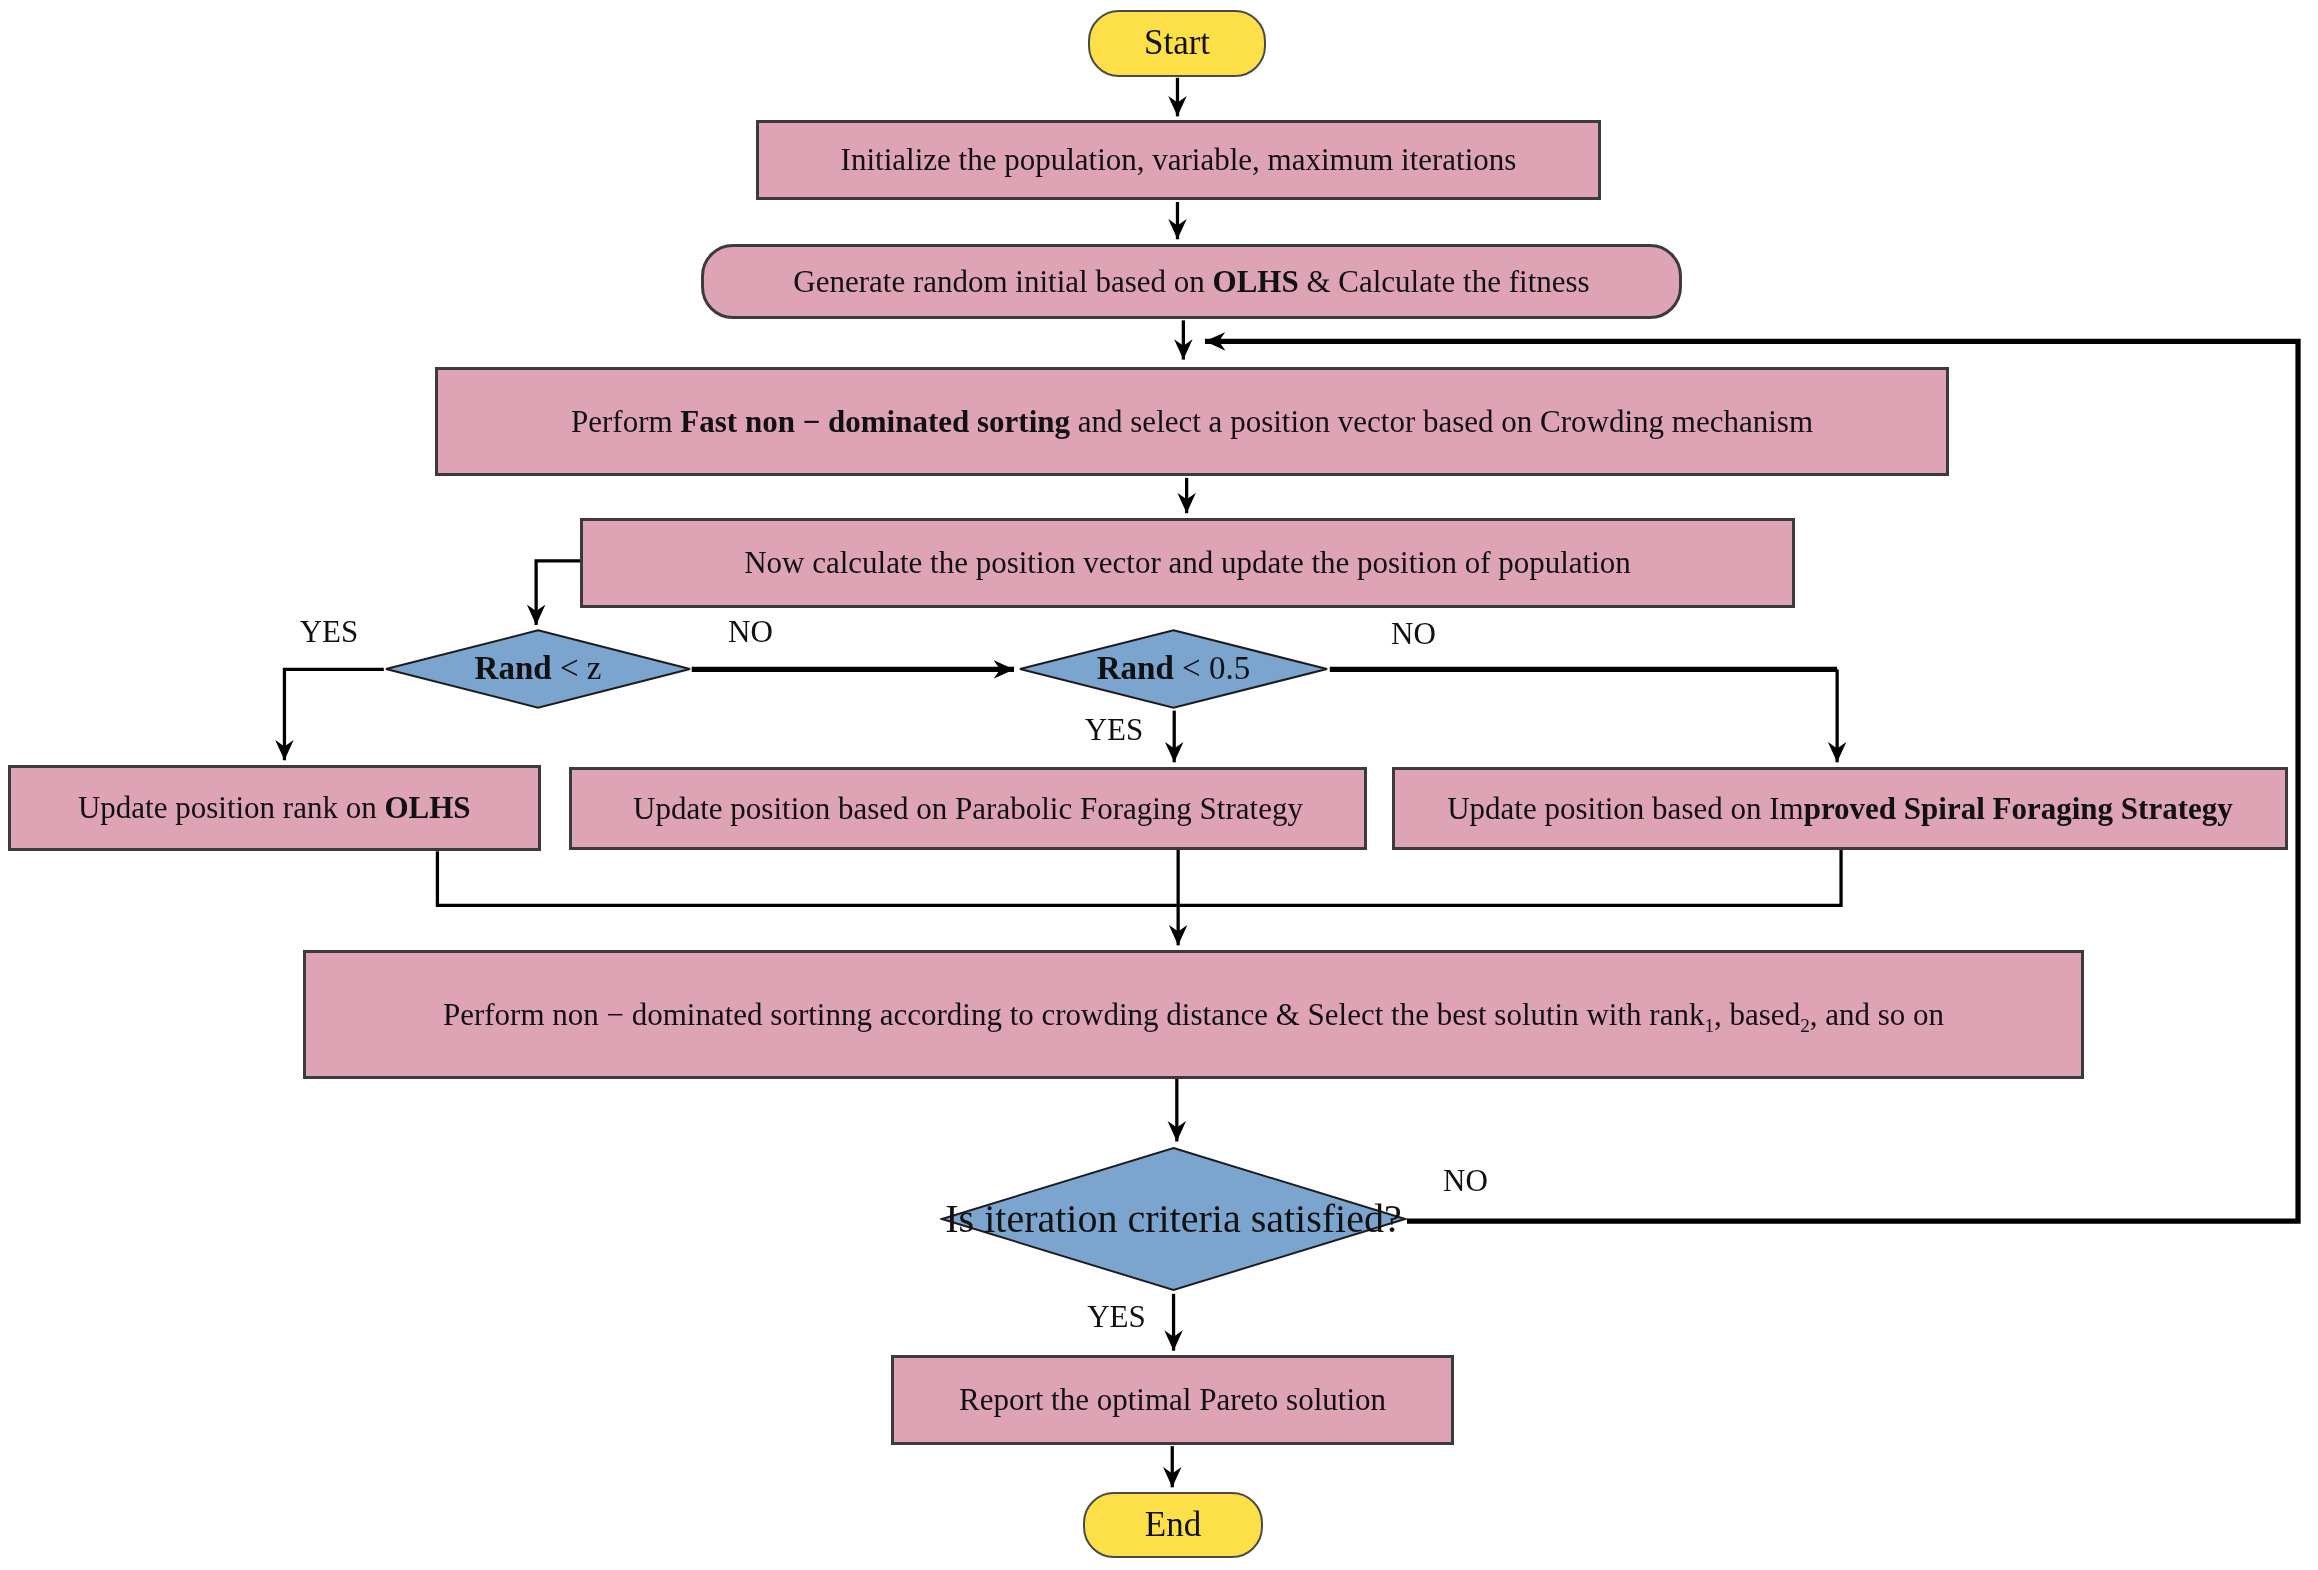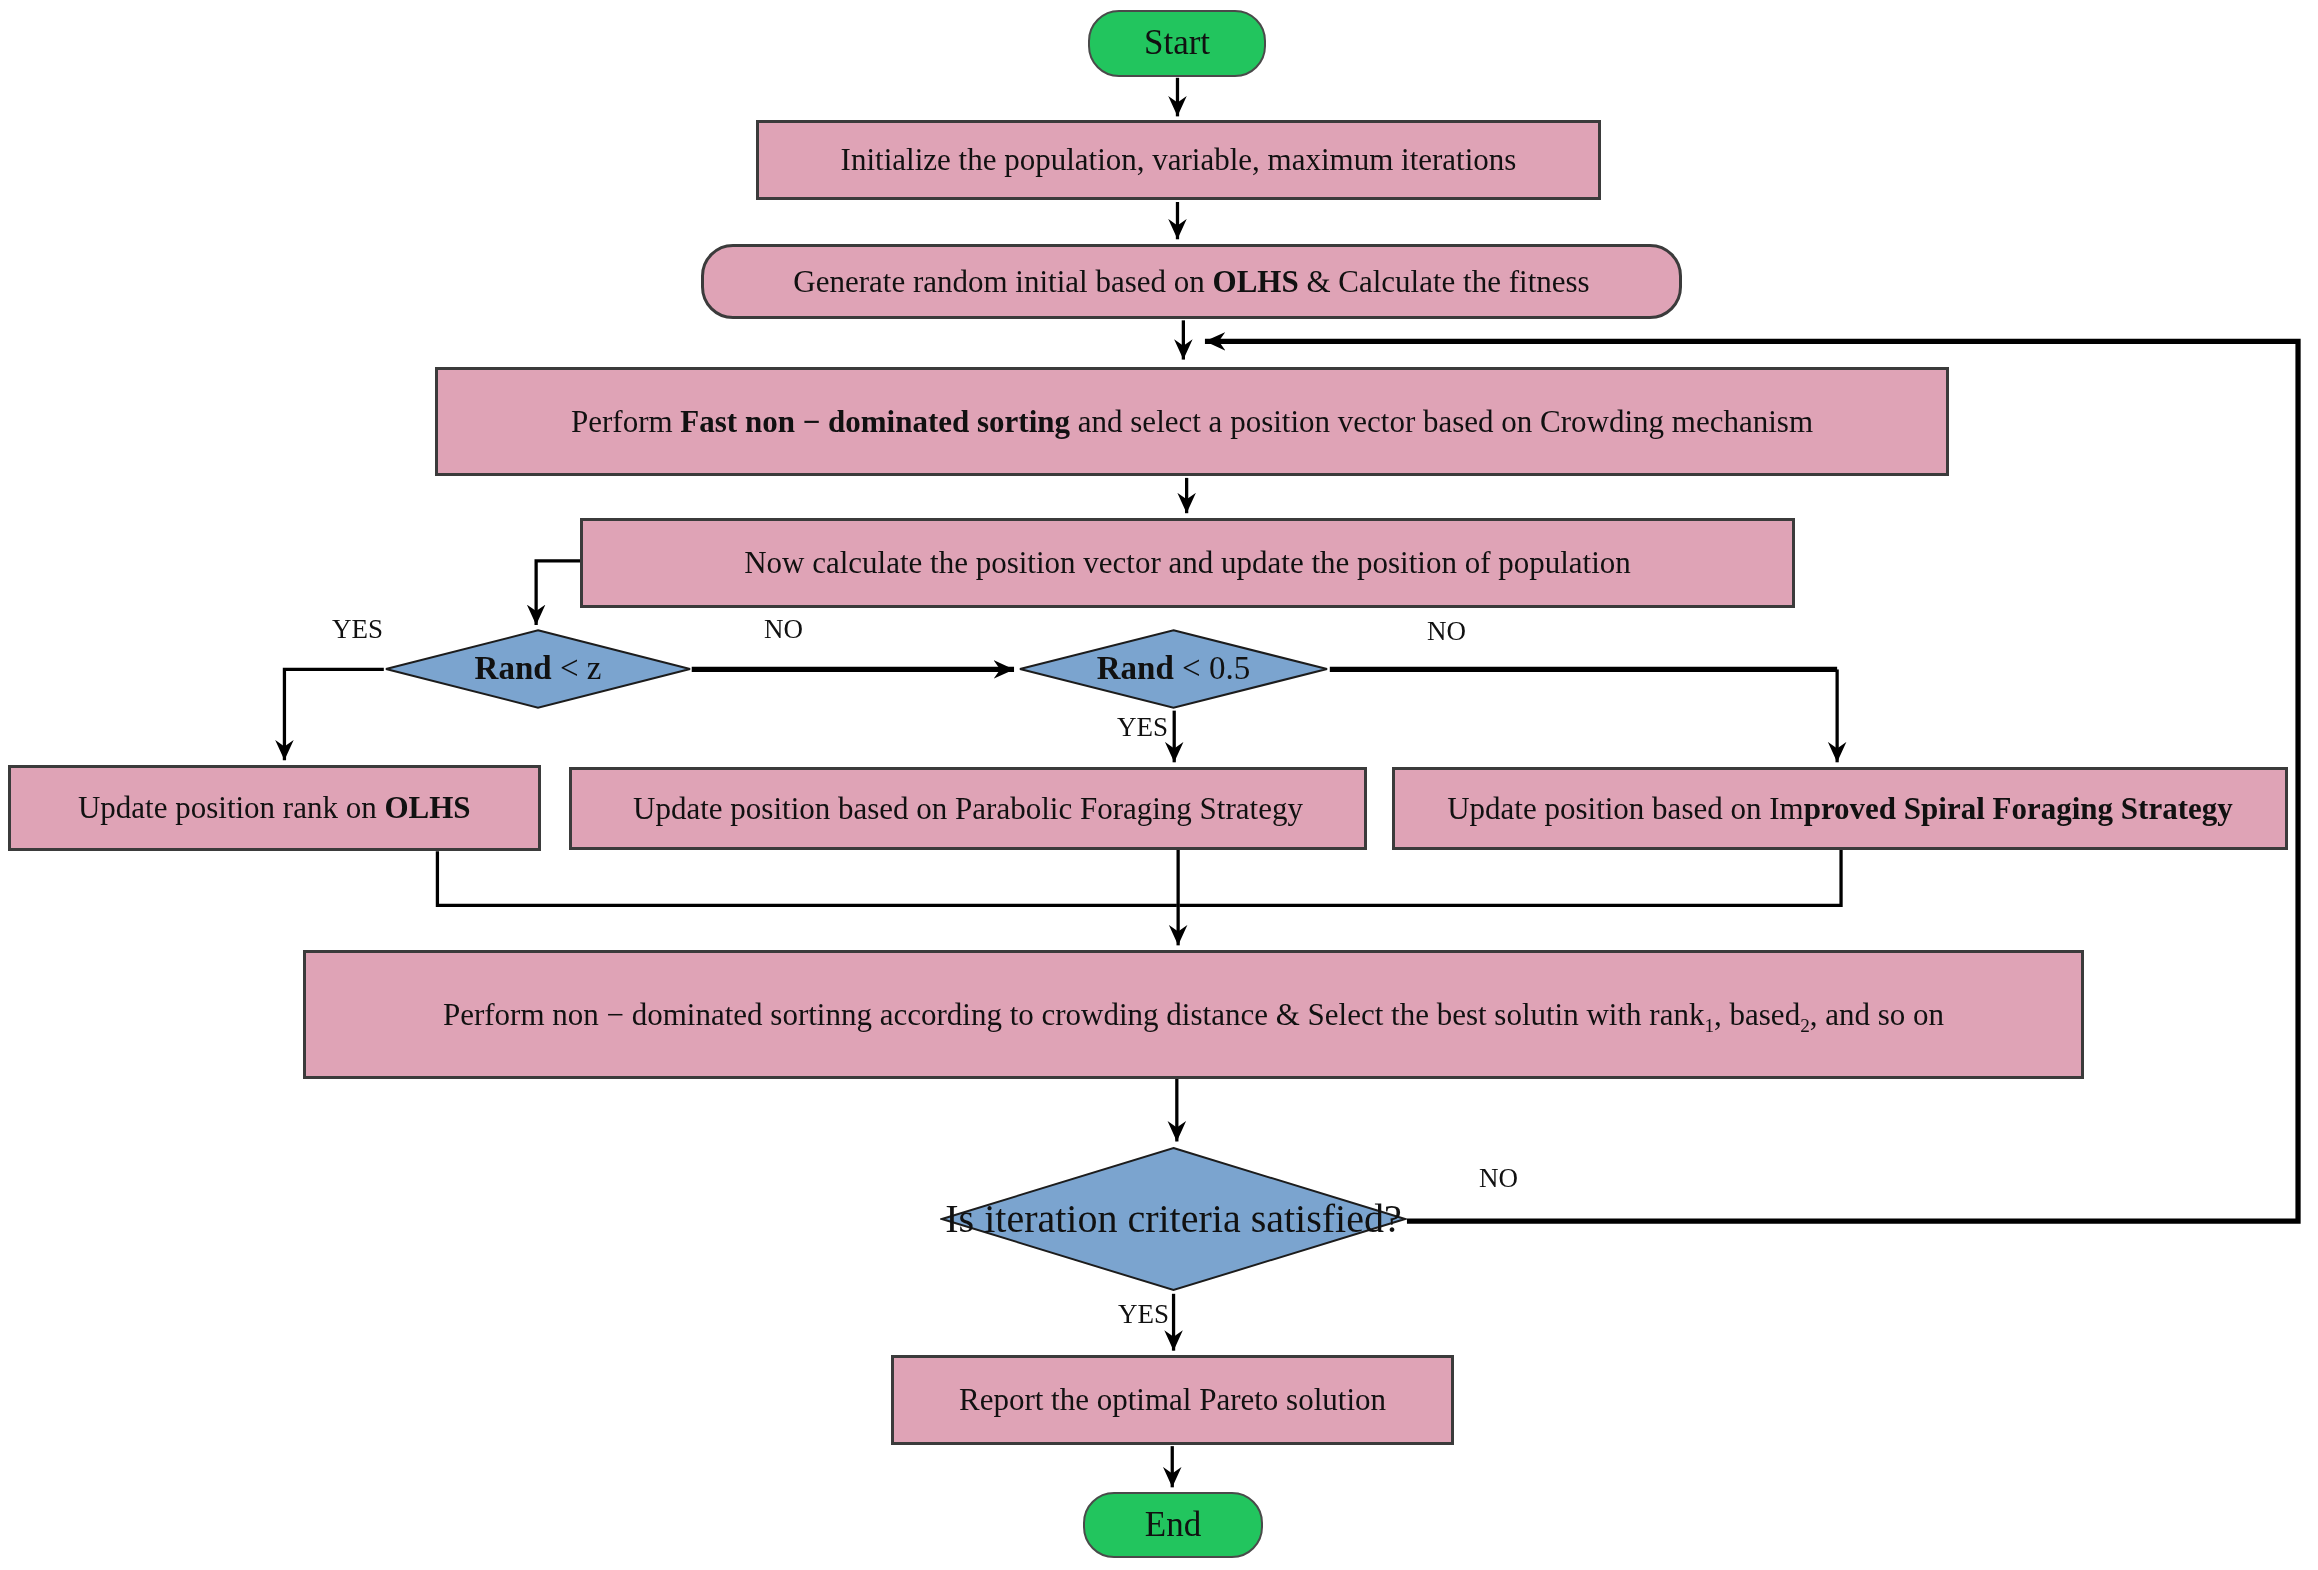--- a/index.html
+++ b/index.html
@@ -14,29 +14,29 @@
   .w8{stroke-width:8px;}
   .node{
     position:absolute;display:flex;align-items:center;justify-content:center;
     text-align:center;box-sizing:border-box;line-height:1.15;
   }
   .process{
     background:#dfa3b6;border:3.3px solid #3b3b3b;font-size:31px;
     padding:0 11.8px;
   }
   .terminal{
-    background:#22c55e;border:2.6px solid #4a4a4a;border-radius:31px;font-size:35px;text-align:center;
+    background:#fde047;border:2.6px solid #4a4a4a;border-radius:31px;font-size:35px;text-align:center;
   }
   .decision{background:transparent;border:none;padding:0;}
   .decision > svg{position:absolute;left:0;top:0;width:100%;height:100%;}
   .decision .dtext{position:relative;z-index:2;font-size:31px;}
   .d-small .dtext{font-size:33px;}
   .d-big .dtext{font-size:40px;}
   .edge-label{
-    position:absolute;font-size:27px;text-align:right;line-height:1;
+    position:absolute;font-size:31px;text-align:center;line-height:1;
   }
   .b{font-weight:bold;}
   sub{font-size:0.62em;line-height:0;}
 </style>
 </head>
 <body>
 
 <div class="stage">
 
   <svg class="wires" viewBox="0 0 3547 2403">

